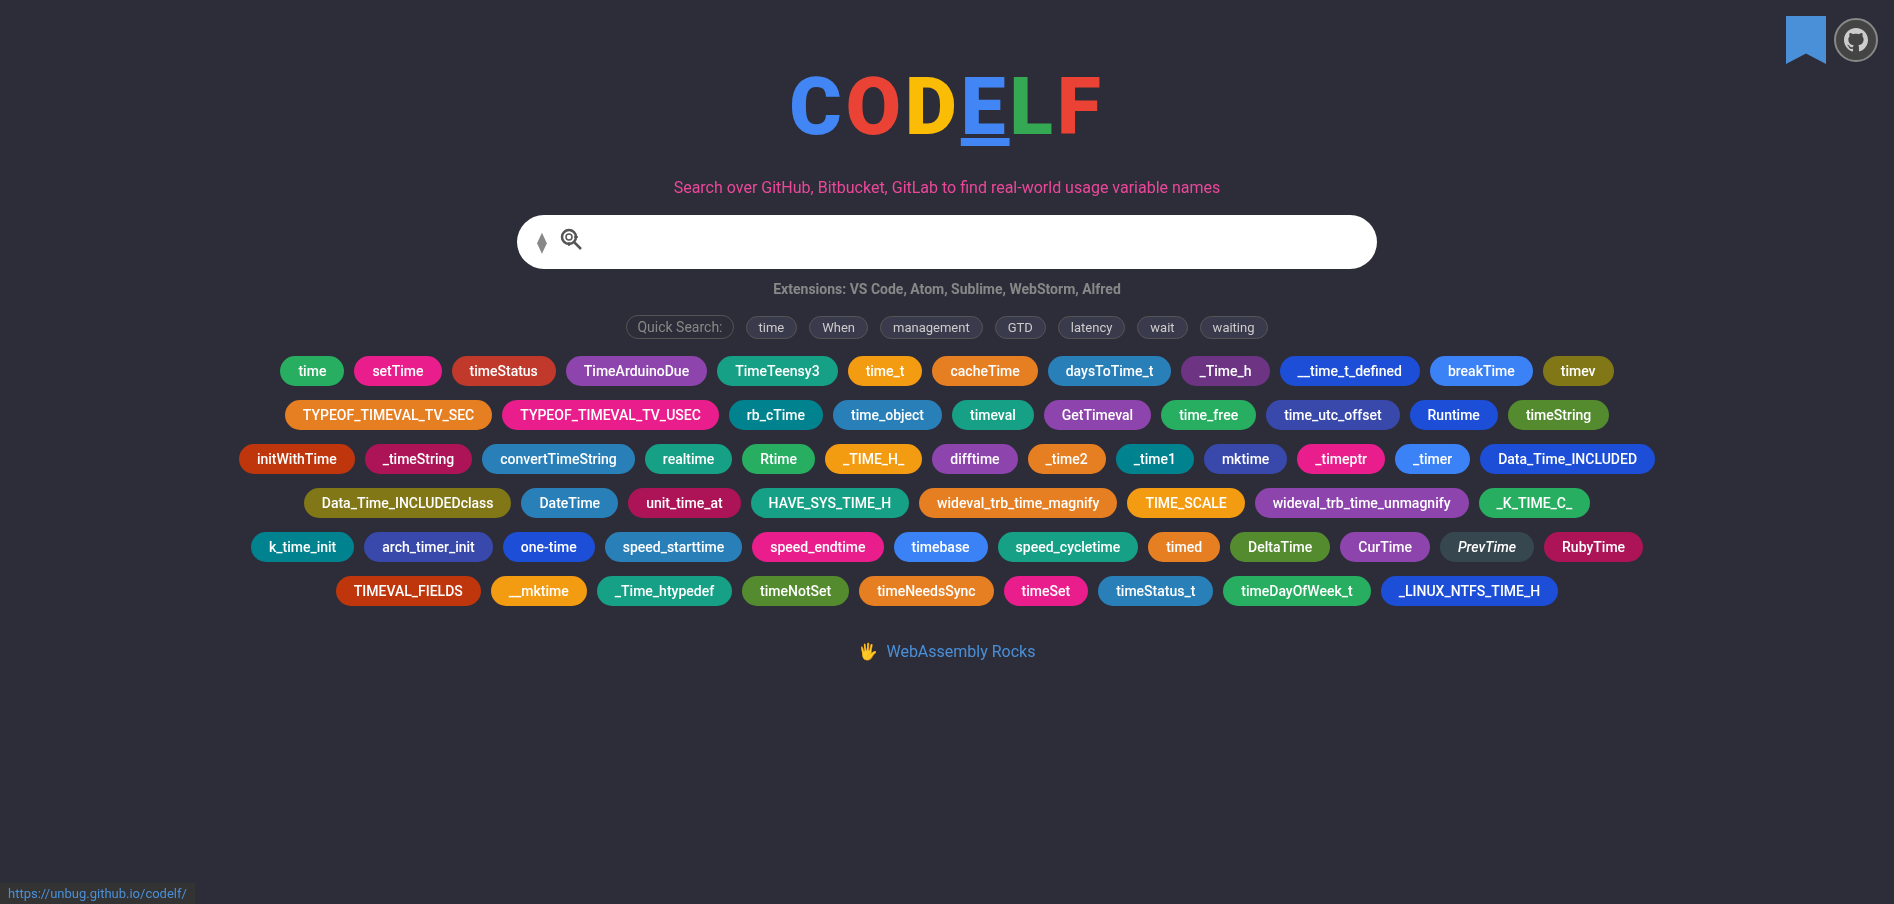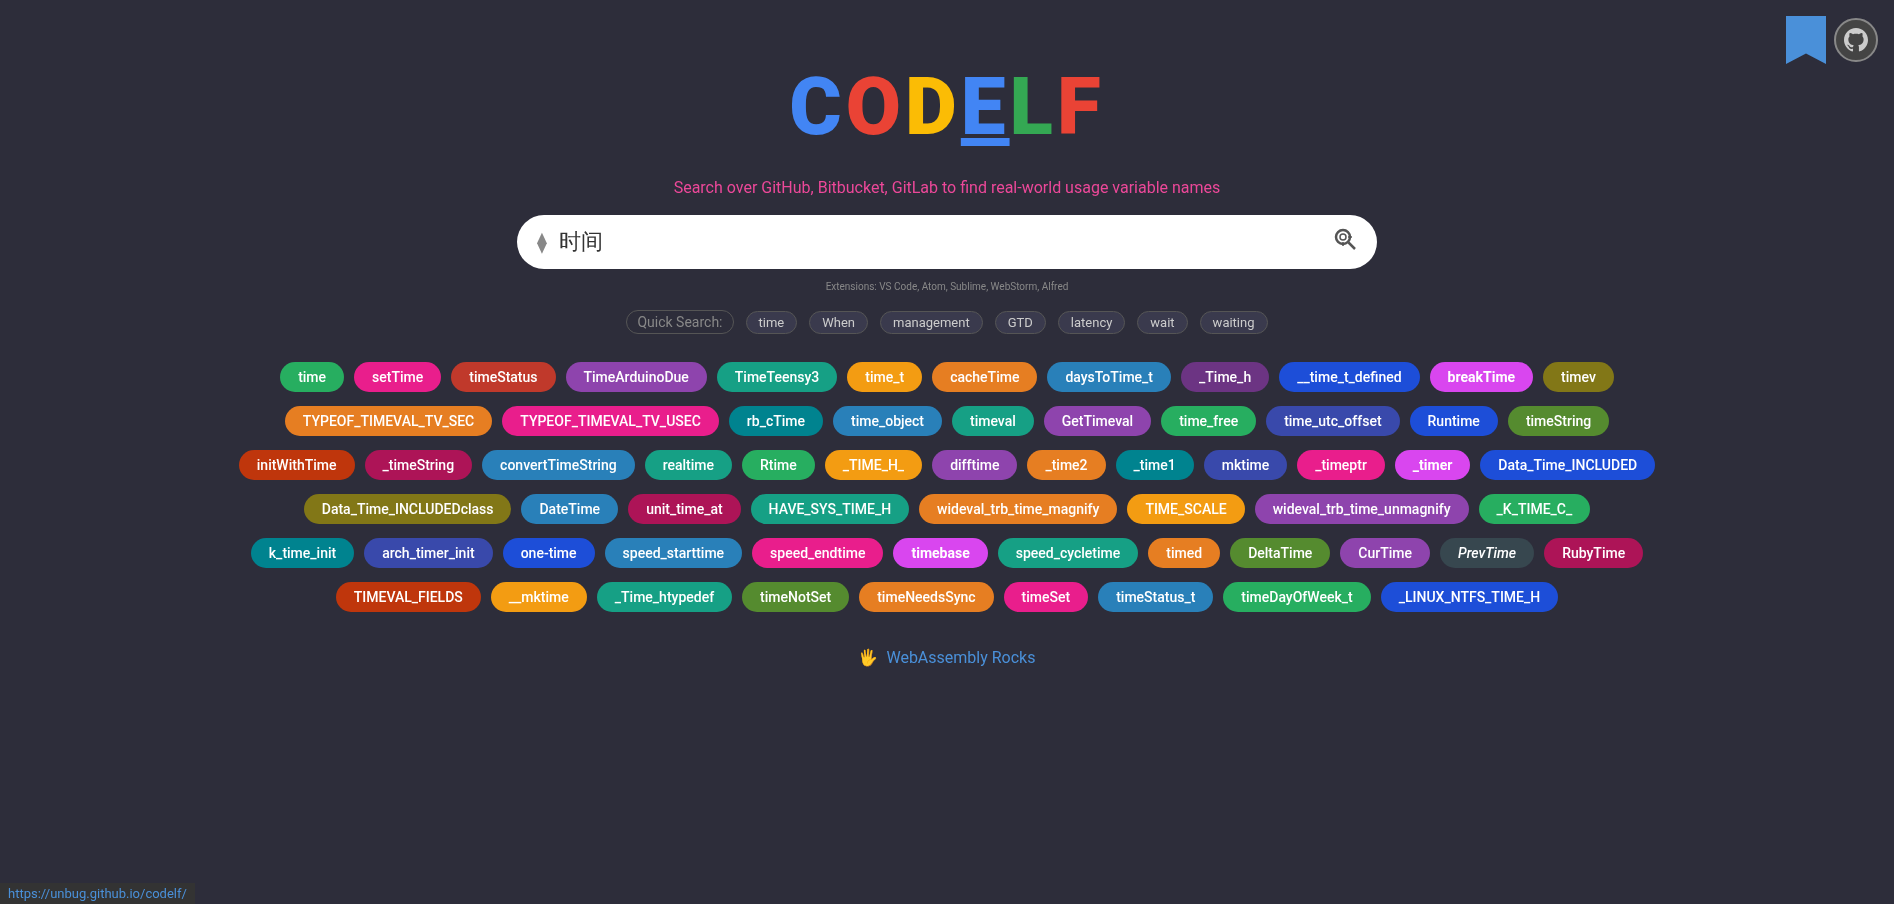--- a/index.html
+++ b/index.html
@@ -103,31 +103,32 @@
     .search-btn {
       background: none;
       border: none;
       cursor: pointer;
       color: #555;
       font-size: 22px;
     }
 
     .extensions-line {
       color: #888;
-      font-size: 10px;
+      font-size: 14px;
       margin-bottom: 18px;
+      font-weight: bold;
     }
 
     .quick-search-bar {
       display: flex;
       align-items: center;
       gap: 12px;
       flex-wrap: wrap;
       justify-content: center;
-      margin-bottom: 28px;
+      margin-bottom: 17px;
     }
 
     .quick-search-label {
       color: #888;
       font-size: 14px;
       border: 1px solid #555;
       border-radius: 12px;
       padding: 3px 10px;
     }
 
@@ -192,21 +193,21 @@
     .c-green { background: #27ae60; }
     .c-pink { background: #e91e8c; }
     .c-orange-dark { background: #c0392b; }
     .c-purple { background: #8e44ad; }
     .c-teal { background: #16a085; }
     .c-yellow { background: #f39c12; }
     .c-orange { background: #e67e22; }
     .c-blue { background: #2980b9; }
     .c-dark-purple { background: #6c3483; }
     .c-red { background: #1d4ed8; }
-    .c-brown { background: #d946ef; font-weight: bold; }
+    .c-brown { background: #3b82f6; }
     .c-olive { background: #827717; }
     .c-cyan { background: #00838f; }
     .c-indigo { background: #3949ab; }
     .c-lime { background: #558b2f; }
     .c-deep-orange { background: #bf360c; }
     .c-magenta { background: #ad1457; }
     .c-blue-grey { background: #37474f; font-style: italic; }
   </style>
 </head>
 <body>
@@ -228,21 +229,20 @@
     <span>D</span>
     <span style="text-decoration: underline;">E</span>
     <span>L</span>
     <span>F</span>
   </div>
 
   <div class="tagline">Search over GitHub, Bitbucket, GitLab to find real-world usage variable names</div>
 
   <div class="search-box">
     <span class="filter-icon">⧫</span>
-    <input class="search-input" type="text" value="时间" style="">
     <button class="search-btn">
       <svg width="24" height="24" viewBox="0 0 24 24" fill="none" stroke="#555" stroke-width="2.5">
         <circle cx="10" cy="10" r="7"></circle>
         <line x1="15.5" y1="15.5" x2="22" y2="22"></line>
         <circle cx="10" cy="10" r="3" stroke-width="1.5"></circle>
         <line x1="15" y1="10" x2="19" y2="10" stroke-width="1.5"></line>
         <line x1="10" y1="15" x2="10" y2="19" stroke-width="1.5"></line>
       </svg>
     </button>
   </div>

